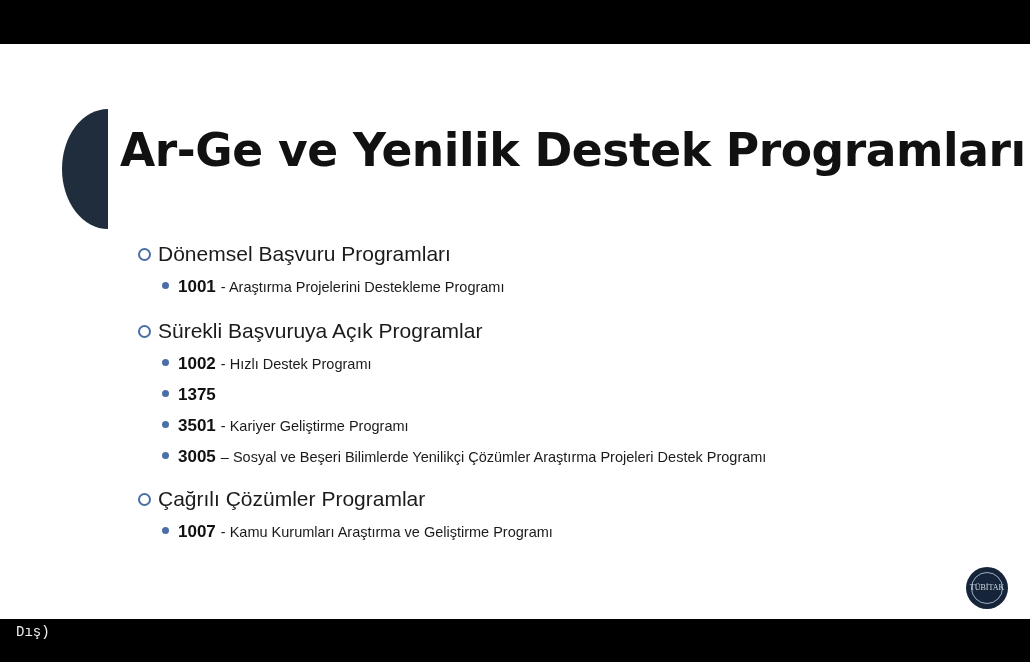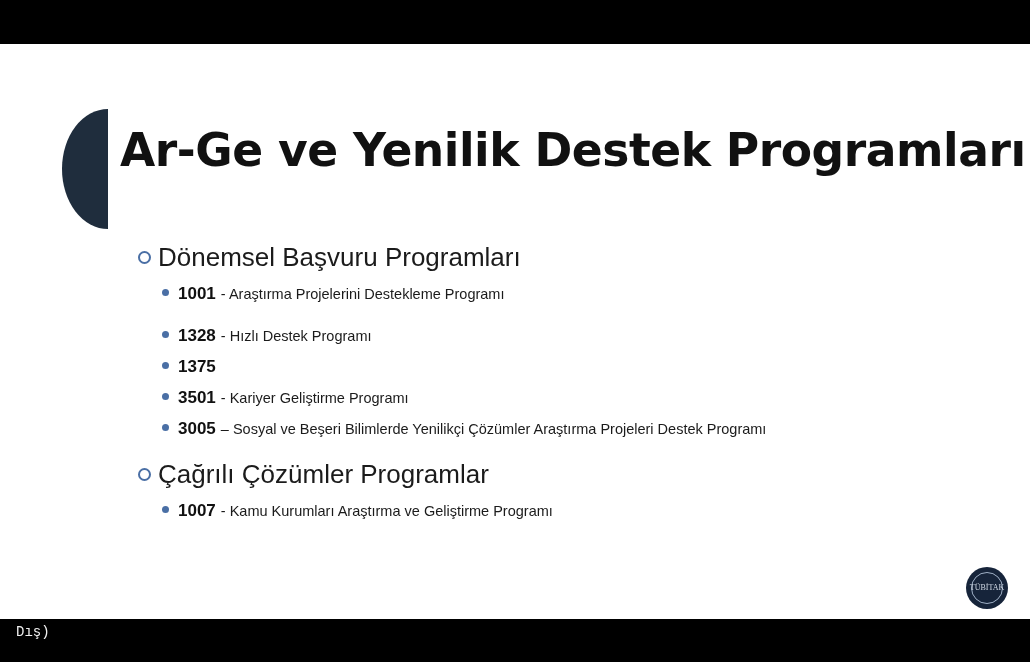--- a/index.html
+++ b/index.html
@@ -98,21 +98,21 @@
     width: 9px;
     height: 9px;
     border: 2px solid #4a6fa5;
     border-radius: 50%;
     background: #ffffff;
     margin-right: 7px;
     flex: none;
   }
   .group-title {
     font-family: "Liberation Sans", sans-serif;
-    font-size: 26px;
+    font-size: 21px;
     color: #1b1b1b;
     letter-spacing: 0px;
     white-space: nowrap;
   }
   .item {
     display: flex;
     align-items: baseline;
     margin-left: 24px;
     margin-top: 11px;
     text-align: right;
@@ -190,23 +190,27 @@
           <span class="group-title">Dönemsel Başvuru Programları</span>
         </div>
         <div class="item">
           <span class="dot-bullet"></span>
           <span class="item-code">1001</span>
           <span class="item-text">- Araştırma Projelerini Destekleme Programı</span>
         </div>
       </div>
 
       <div class="group g2">
-        <div class="item">
-          <span class="dot-bullet"></span>
-          <span class="item-code">1328</span>
+        <div class="group-head">
+          <span class="ring-bullet"></span>
+          <span class="group-title">Sürekli Başvuruya Açık Programlar</span>
+        </div>
+        <div class="item">
+          <span class="dot-bullet"></span>
+          <span class="item-code">1002</span>
           <span class="item-text">- Hızlı Destek Programı</span>
         </div>
         <div class="item">
           <span class="dot-bullet"></span>
           <span class="item-code">1375</span>
         </div>
         <div class="item">
           <span class="dot-bullet"></span>
           <span class="item-code">3501</span>
           <span class="item-text">- Kariyer Geliştirme Programı</span>

